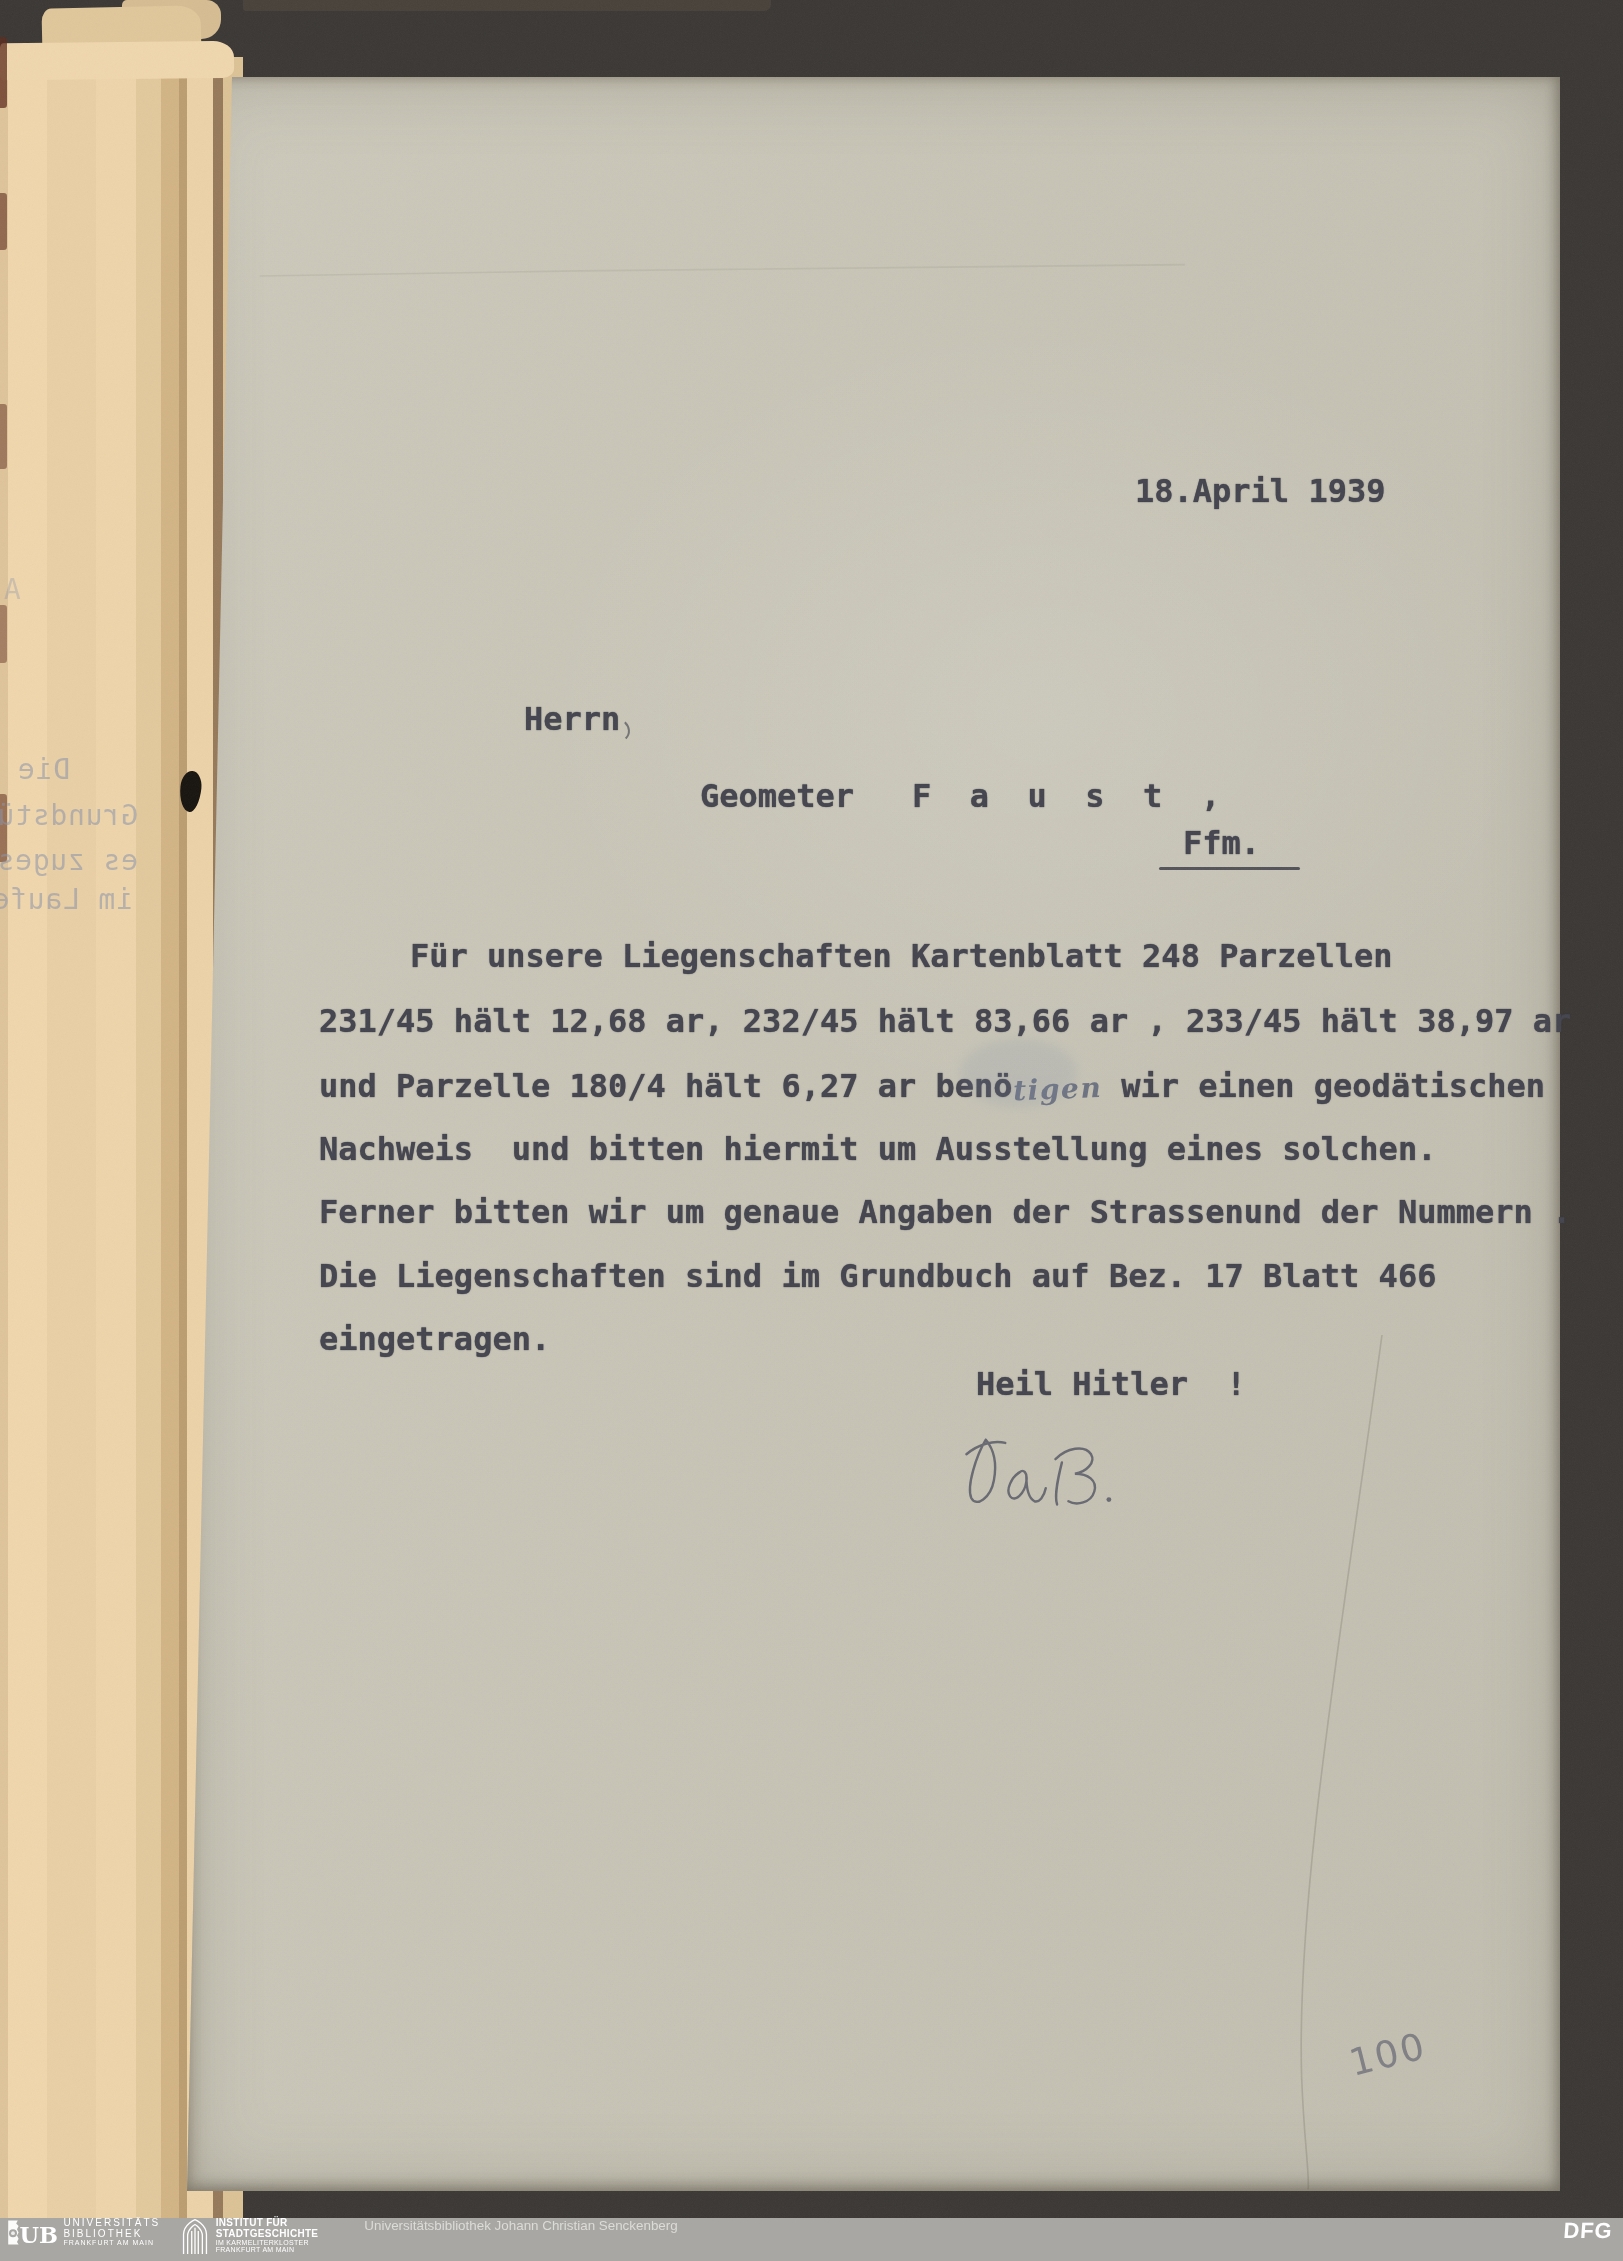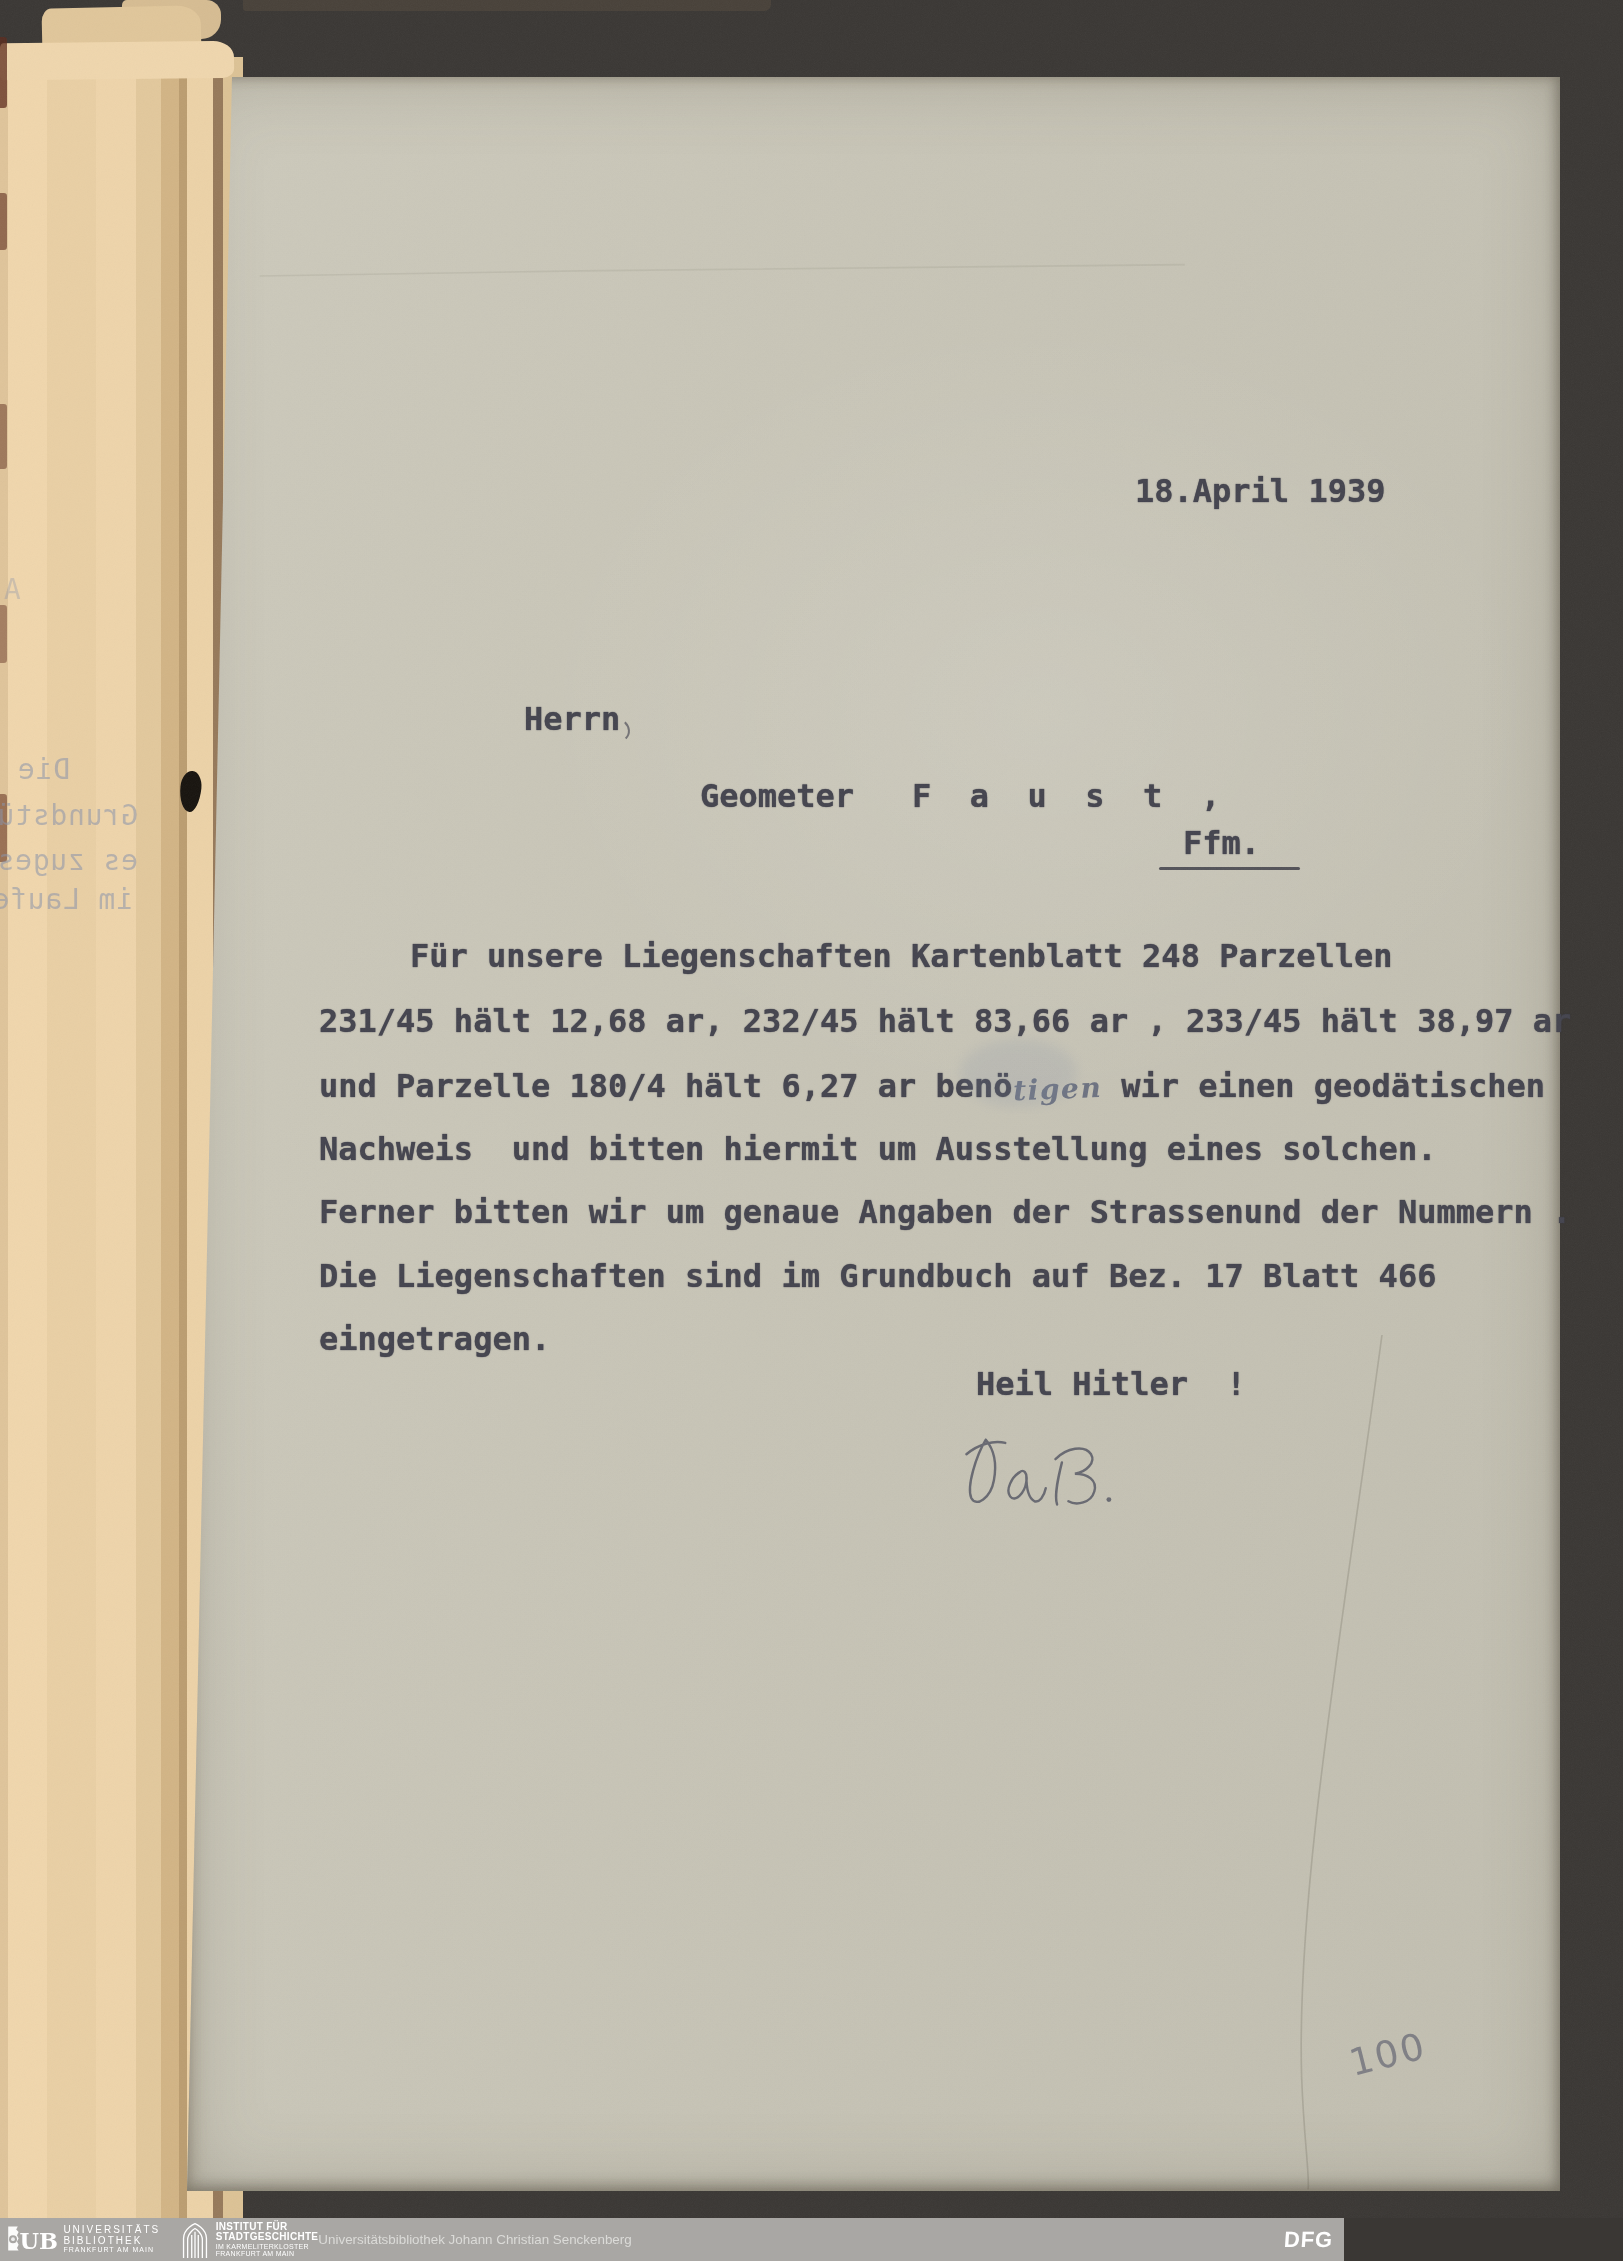--- a/index.html
+++ b/index.html
@@ -40,29 +40,29 @@
   .typed{font-size:32px;line-height:1.05;color:#44444e;white-space:pre;
     text-shadow:0 0 1.2px rgba(62,62,74,.8);font-weight:bold;-webkit-text-stroke:0.4px rgba(60,60,72,.30);}
   .hand-insert{display:inline-block;font-family:"DejaVu Serif",serif;font-style:italic;
     font-size:28px;letter-spacing:1.6px;color:#5e6578;opacity:.85;transform:rotate(-2deg) translateY(1.6px);
     -webkit-text-stroke:0;text-shadow:none;}
   .underline{height:3.2px;background:#3e3e48;opacity:.85;border-radius:1.6px;}
   .pencil{font-family:"DejaVu Sans",sans-serif;font-size:37px;letter-spacing:2.4px;color:#6f707a;
     opacity:.8;transform:rotate(-14deg);}
 
   
-  .footer{left:0;top:2218px;width:1344px;height:43px;background:#a9a7a4;
-    display:flex;align-items:center;font-family:"Liberation Sans",sans-serif;color:#fff;}
+  .footer{left:0;top:2218px;width:1623px;height:43px;background:#a9a7a4;
+    display:flex;font-family:"Liberation Sans",sans-serif;color:#fff;}
   .ub-text{margin-left:4.9px;line-height:1.05;}
   .ub-text .l{font-size:10px;letter-spacing:2px;}
   .ub-text .s{font-size:7px;letter-spacing:1px;}
   .inst-text{margin-left:6.5px;line-height:1.05;}
   .inst-text .l{font-size:10px;font-weight:bold;letter-spacing:0.3px;}
   .inst-text .s{font-size:7px;letter-spacing:0.3px;}
-  .credit{font-size:13.4px;color:#dbdbd8;}
+  .credit{margin-left:46px;font-size:13.4px;color:#dbdbd8;}
   .dfg{margin-left:auto;margin-right:11.4px;font-size:22px;font-weight:bold;
     letter-spacing:0.8px;transform:skewX(-4deg);}
 
   .grain{left:0;top:0;pointer-events:none;}
 </style>
 </head>
 <body>
 
 <div id="canvas">
 

